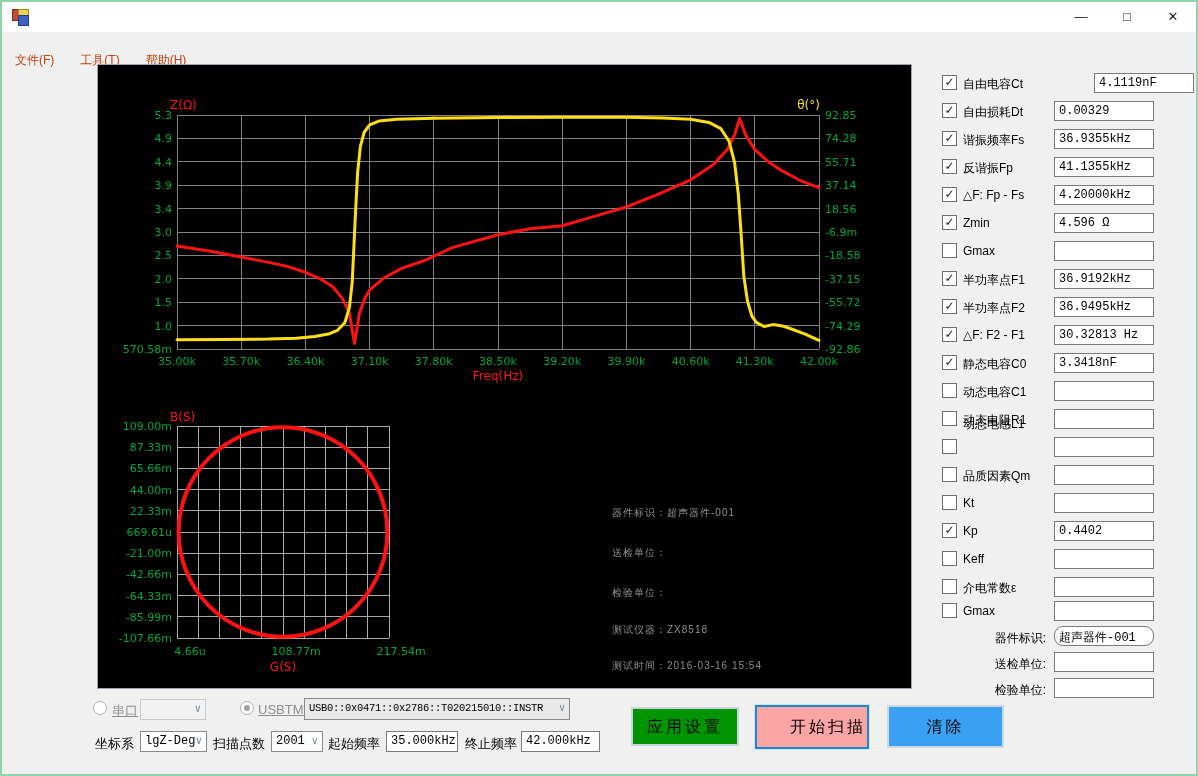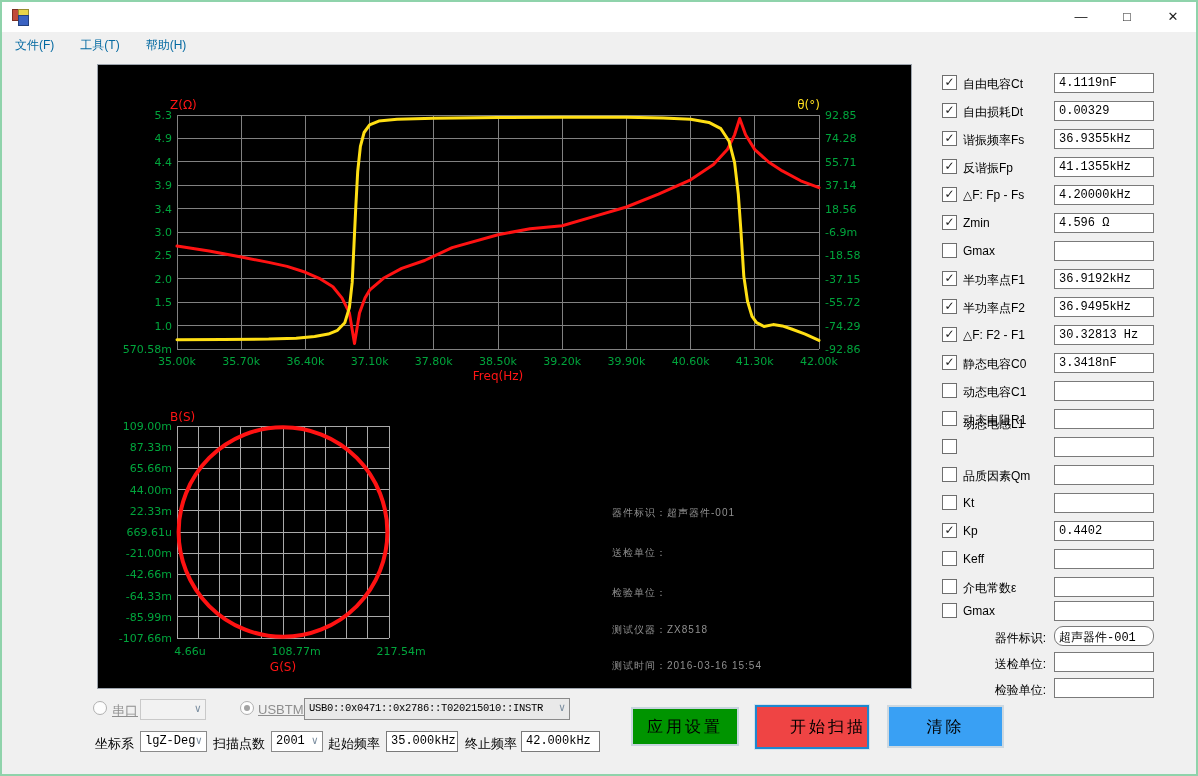--- a/index.html
+++ b/index.html
@@ -10,21 +10,21 @@
   #titlebar{position:absolute;left:0;top:0;width:100%;height:30px;background:#ffffff;}
   #app-icon{position:absolute;left:10px;top:7px;width:16px;height:16px;}
   #app-icon .sq1{position:absolute;left:0;top:0;width:10px;height:10px;background:#c24a3a;border:1px solid #7d2e23;}
   #app-icon .sq2{position:absolute;left:6px;top:6px;width:9px;height:9px;background:#3a62c2;border:1px solid #23407d;}
   #app-icon .sq3{position:absolute;left:6px;top:0;width:9px;height:5px;background:#e8d44a;border:1px solid #9a8c2e;}
   #title-text{position:absolute;left:34px;top:7px;font-size:13px;color:#000;}
   .wctl{position:absolute;top:0;width:46px;height:30px;text-align:center;line-height:30px;font-size:13px;color:#222;}
   #btn-min{right:92px;} #btn-max{right:46px;} #btn-close{right:0;}
   
   #menubar{position:absolute;left:0;top:30px;width:100%;height:27px;background:#f0f0f0;}
-  .menu-item{display:inline-block;padding:5px 13px;font-size:12px;color:#0369a1;}
+  .menu-item{display:inline-block;padding:20px 13px;font-size:12px;color:#c2410c;}
   
   #plot-panel{position:absolute;left:95px;top:62px;width:815px;height:625px;background:#000;border:1px solid #9da4ad;box-sizing:border-box;}
   #plot-svg{position:absolute;left:0;top:0;}
   #device-info{position:absolute;left:0;top:0;width:100%;height:100%;}
   .info-line{position:absolute;left:514px;font-size:10px;color:#909090;letter-spacing:1px;white-space:nowrap;}
   .cb{position:absolute;left:940px;width:13px;height:13px;background:#fff;border:1px solid #6e6e6e;font-size:12px;line-height:12px;text-align:center;color:#1a1a1a;font-weight:bold;}
   .param-label{position:absolute;left:961px;font-size:12px;color:#000;white-space:nowrap;}
   .tbox{position:absolute;background:#fff;border:1px solid #7a7a7a;font-family:"Liberation Mono","DejaVu Sans Mono",monospace;font-size:12px;color:#000;padding:2px 0 0 4px;box-sizing:border-box;overflow:hidden;white-space:nowrap;}
   .pfield{left:1052px;width:100px;height:20px;}
   .id-label{position:absolute;width:110px;text-align:right;font-size:12px;color:#000;}
@@ -169,21 +169,21 @@
         <div class="info-line" style="top: 481px;">送检单位：</div>
         <div class="info-line" style="top: 521px;">检验单位：</div>
         <div class="info-line" style="top: 558px;">测试仪器：ZX8518</div>
         <div class="info-line" style="top: 594px;">测试时间：2016-03-16 15:54</div>
       </div>
   </div>
 
   <div id="param-rows">
       <span class="cb" style="top: 73px;">✓</span>
       <span class="param-label" style="top: 74px;">自由电容Ct</span>
-      <div class="tbox pfield" style="top: 71px;">4.1119nF</div>
+      <div class="tbox pfield" style="top: 71px; margin-left: 40px;">4.1119nF</div>
       <span class="cb" style="top: 101px;">✓</span>
       <span class="param-label" style="top: 102px;">自由损耗Dt</span>
       <div class="tbox pfield" style="top: 99px;">0.00329</div>
       <span class="cb" style="top: 129px;">✓</span>
       <span class="param-label" style="top: 130px;">谐振频率Fs</span>
       <div class="tbox pfield" style="top: 127px;">36.9355kHz</div>
       <span class="cb" style="top: 157px;">✓</span>
       <span class="param-label" style="top: 158px;">反谐振Fp</span>
       <div class="tbox pfield" style="top: 155px;">41.1355kHz</div>
       <span class="cb" style="top: 185px;">✓</span>
@@ -256,16 +256,16 @@
   <span class="ctl-label" style="left:93px;top:733px;">坐标系</span>
   <div class="combo" style="left:138px;top:729px;width:67px;height:21px;"><span>lgZ-Deg</span><span class="arrow">∨</span></div>
   <span class="ctl-label" style="left:211px;top:733px;">扫描点数</span>
   <div class="combo" style="left:269px;top:729px;width:52px;height:21px;"><span>2001</span><span class="arrow">∨</span></div>
   <span class="ctl-label" style="left:326px;top:733px;">起始频率</span>
   <div class="tbox" style="left:384px;top:729px;width:72px;height:21px;">35.000kHz</div>
   <span class="ctl-label" style="left:463px;top:733px;">终止频率</span>
   <div class="tbox" style="left:519px;top:729px;width:79px;height:21px;">42.000kHz</div>
 
   <div class="action-btn" id="btn-apply" style="background: rgb(0, 148, 0);">应用设置</div>
-  <div class="action-btn" id="btn-start" style="background: #ef4444; padding-left: 32px;">开始扫描</div>
+  <div class="action-btn" id="btn-start" style="background: #fca5a5; padding-left: 32px;">开始扫描</div>
   <div class="action-btn" id="btn-clear" style="background: rgb(57, 160, 244);">清除</div>
 
 </div>
 
 </body></html>

